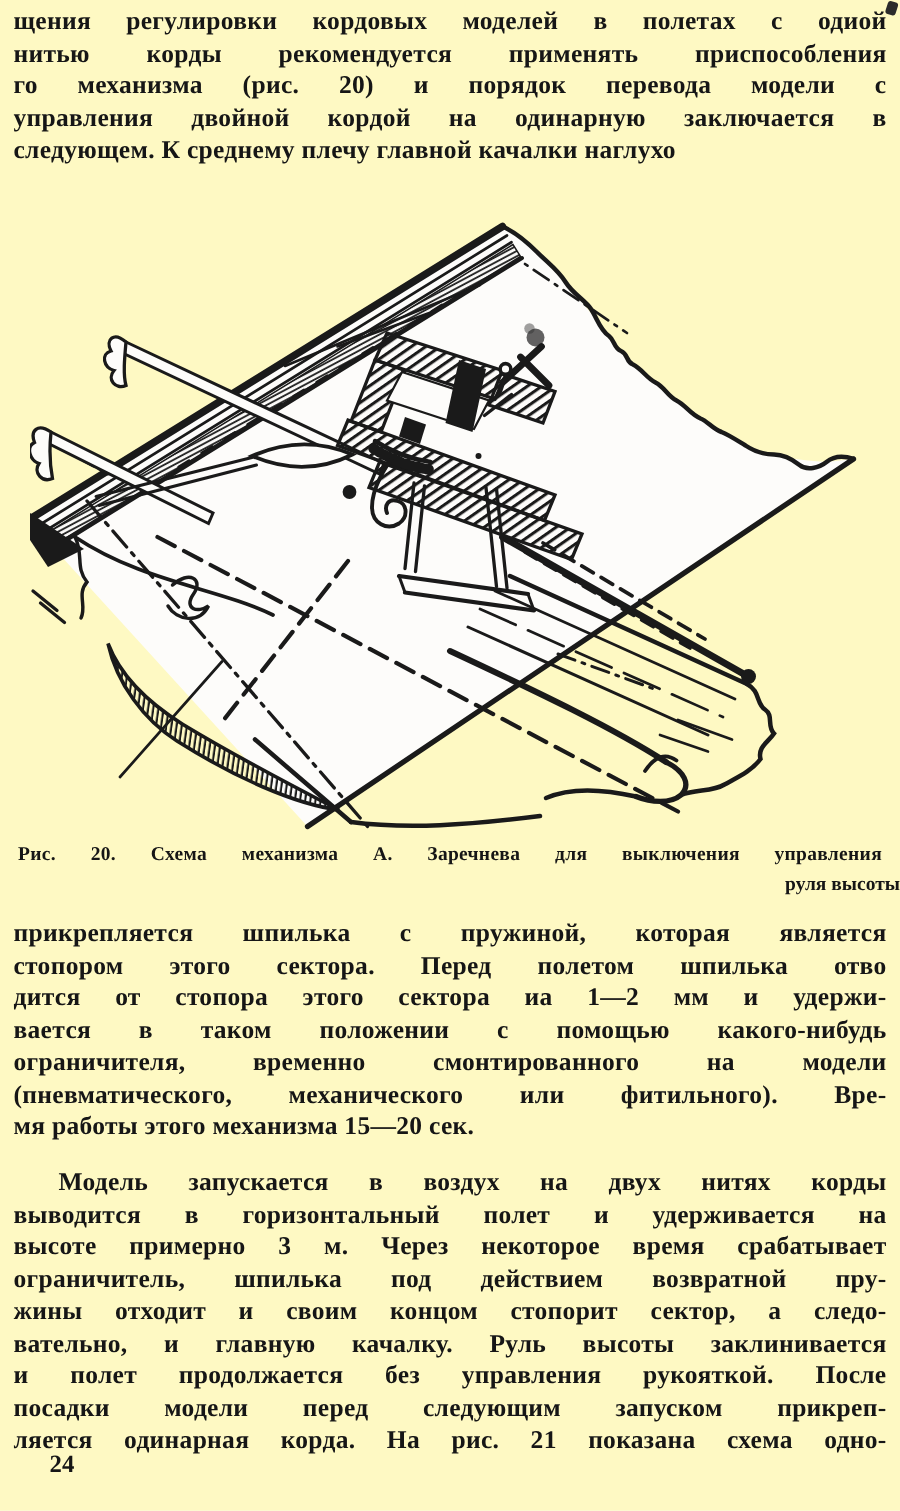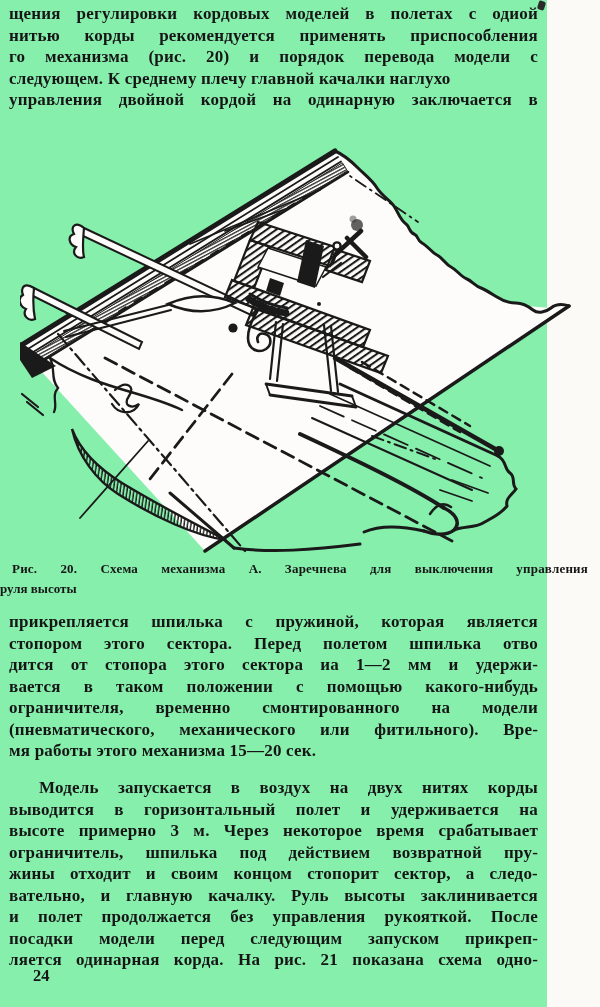--- a/index.html
+++ b/index.html
@@ -3,52 +3,52 @@
 <meta charset="utf-8">
 <style>
   html,body{margin:0;padding:0;}
   body{
     width:600px;height:1007px;
     background:#fbfaf6;
     font-family:"Liberation Serif", serif;
     color:#161616;
     overflow:hidden;
   }
-  .page{position:relative;width:547px;height:1007px;background:#86efac;}
+  .page{position:relative;width:600px;height:1007px;background:#fef9c3;}
   .textblock{position:absolute;left:9px;right:9px;}
   .tb-top{top:3px;}
   .tb-mid{top:611px;}
   .tb-bottom{top:761px;margin-top:16px;}
   .bline{
     font-size:17px;font-weight:bold;
     line-height:21.5px;height:21.5px;
     text-align:justify;text-align-last:justify;
     letter-spacing:.2px;overflow:hidden;
   }
   .bline.end{text-align-last:left;}
   .bline.ind{text-indent:30px;}
   .figure{position:absolute;top:146px;left:20px;width:560px;height:412px;margin:0;}
   .figure svg{display:block;width:560px;height:412px;}
   .caption{position:absolute;top:559px;left:0;width:600px;font-weight:bold;font-size:13px;line-height:19.5px;}
   .cap1{text-align:justify;text-align-last:justify;padding:0 12px;letter-spacing:.2px;}
-  .cap2{text-align:left;}
+  .cap2{text-align:right;}
   .pagenum{position:absolute;top:966px;left:9px;font-size:16.5px;font-weight:bold;margin-left:24px;}
   .speck{position:absolute;top:1px;right:2px;width:7px;height:9px;background:#2b2b2b;border-radius:2px;transform:rotate(18deg);}
 </style>
 </head>
 <body>
 
 <div class="page">
 
   <div class="textblock tb-top">
     <div class="bline">щения регулировки кордовых моделей в полетах с одиой</div>
     <div class="bline">нитью корды рекомендуется применять приспособления</div>
     <div class="bline">го механизма (рис. 20) и порядок перевода модели с</div>
+    <div class="bline">управления двойной кордой на одинарную заключается в</div>
     <div class="bline end">следующем. К среднему плечу главной качалки наглухо</div>
-    <div class="bline">управления двойной кордой на одинарную заключается в</div>
   </div>
 
   <figure class="figure">
     <svg viewBox="0 0 560 412" xmlns="http://www.w3.org/2000/svg">
       <defs>
         <pattern id="h1" width="5.5" height="5.5" patternUnits="userSpaceOnUse" patternTransform="rotate(55)">
           <line x1="1" y1="-1" x2="1" y2="6.5" stroke="#1a1a1a" stroke-width="2.1"></line>
         </pattern>
         <pattern id="h2" width="3.1" height="3.1" patternUnits="userSpaceOnUse" patternTransform="rotate(62)">
           <line x1="0.7" y1="-1" x2="0.7" y2="4.2" stroke="#1a1a1a" stroke-width="1.2"></line>

